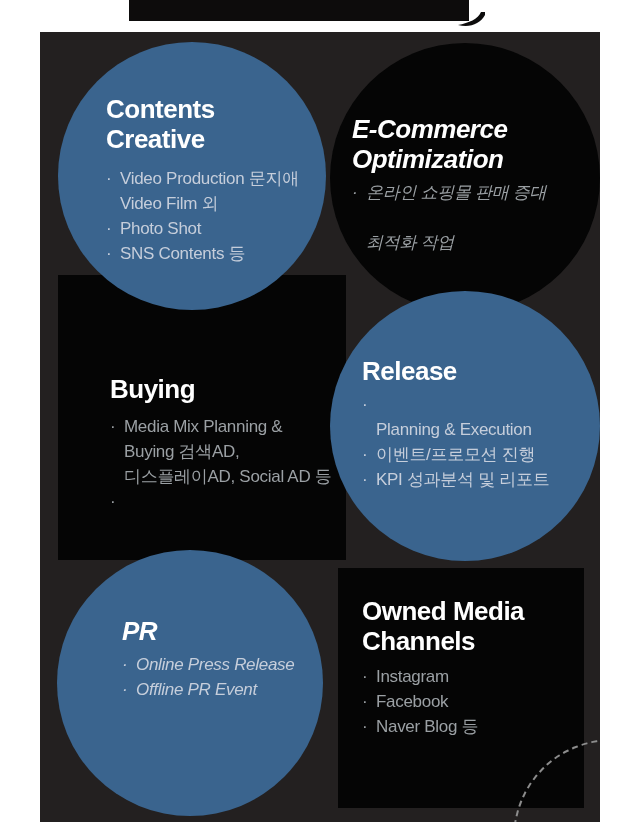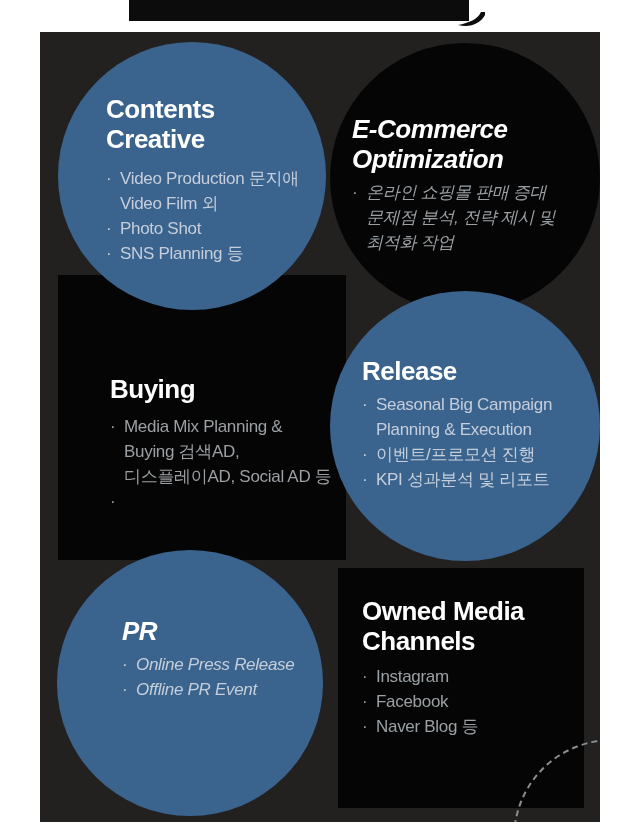--- a/index.html
+++ b/index.html
@@ -94,31 +94,31 @@
         <li>
             <span class="b">·</span>
             <span class="t"><span>Video Production 문지애</span><br><span>Video Film 외</span></span>
           </li>
         <li>
             <span class="b">·</span>
             <span class="t">Photo Shot</span>
           </li>
         <li>
             <span class="b">·</span>
-            <span class="t">SNS Planning 등</span>
+            <span class="t">SNS Contents 등</span>
           </li>
       </ul>
     </div>
 
     <div class="card on-black" id="card-ecom">
       <h2><span>E-Commerce</span><br><span>Optimization</span></h2>
       <ul>
         <li>
             <span class="b">·</span>
-            <span class="t"><span>온라인 쇼핑몰 판매 증대</span><br><span>문제점 분석, 전략 제시 및</span><br><span>최적화 작업</span></span>
+            <span class="t"><span>온라인 쇼핑몰 판매 증대</span><br><br><span>최적화 작업</span></span>
           </li>
       </ul>
     </div>
 
     <div class="card on-black" id="card-mediamix">
       <h2><br><span>Buying</span></h2>
       <ul>
         <li>
             <span class="b">·</span>
             <span class="t"><span>Media Mix Planning &amp;</span><br><span>Buying 검색AD,</span><br><span>디스플레이AD, Social AD 등</span></span>
@@ -127,21 +127,21 @@
             <span class="b">·</span>
           </li>
       </ul>
     </div>
 
     <div class="card on-blue" id="card-campaign">
       <h2><span>Release</span></h2>
       <ul>
         <li>
             <span class="b">·</span>
-            <span class="t"><span>Seasonal Big Campaign</span><br><span>Planning &amp; Execution</span></span>
+            <span class="t"><br><span>Planning &amp; Execution</span></span>
           </li>
         <li>
             <span class="b">·</span>
             <span class="t">이벤트/프로모션 진행</span>
           </li>
         <li>
             <span class="b">·</span>
             <span class="t">KPI 성과분석 및 리포트</span>
           </li>
       </ul>

